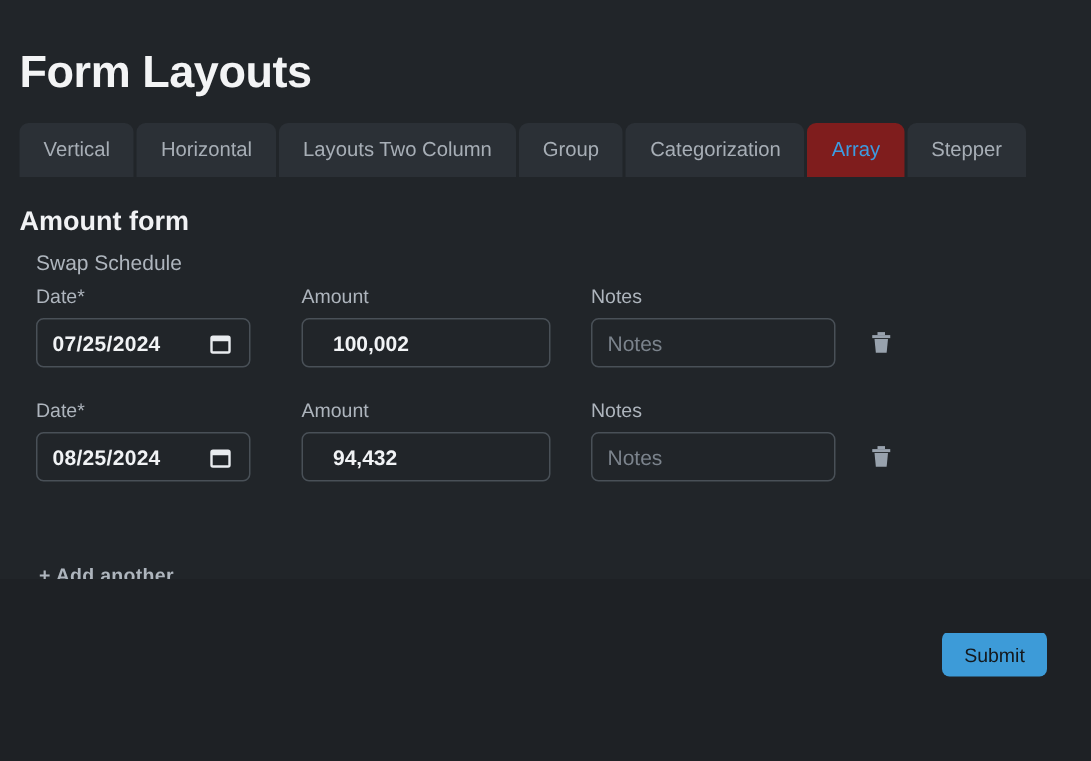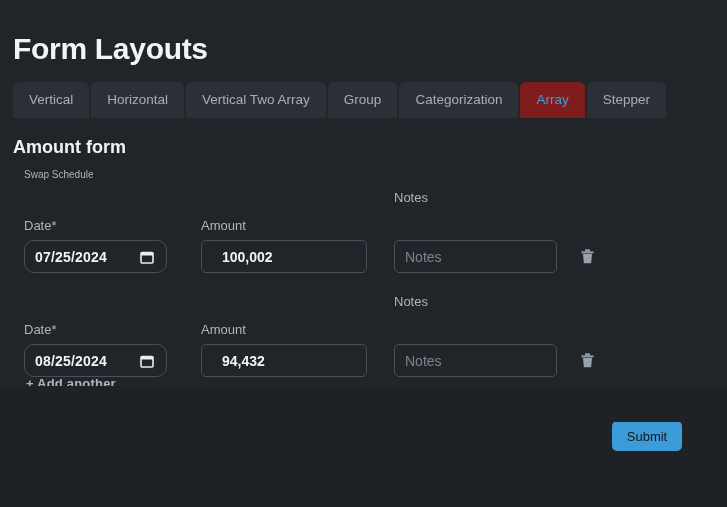--- a/index.html
+++ b/index.html
@@ -77,21 +77,21 @@
     top: 120px;
     font-size: 18px;
     font-weight: bold;
     color: #f1f2f4;
     line-height: 24px;
   }
   .group-label {
     position: absolute;
     left: 24px;
     top: 167px;
-    font-size: 10px;
+    font-size: 14px;
     color: #aeb5bd;
     line-height: 16px;
   }
 
   .rows {
     position: absolute;
     left: 24px;
     top: 190px;
     width: 690px;
   }
@@ -100,21 +100,21 @@
     align-items: flex-end;
     gap: 0;
     margin-bottom: 21px;
   }
   .field {
     display: flex;
     flex-direction: column;
   }
   .field-date  { width: 143px; margin-right: 34px; }
   .field-amount{ width: 166px; margin-right: 27px; }
-  .field-notes { width: 163px; margin-right: 17px; gap: 28px; }
+  .field-notes { width: 163px; margin-right: 17px; }
 
   .field-label {
     font-size: 13px;
     color: #aeb5bd;
     line-height: 16px;
     margin-bottom: 6px;
   }
   .input {
     height: 33px;
     background: #212529;
@@ -127,21 +127,20 @@
     outline: none;
     width: 100%;
     display: flex;
     align-items: center;
   }
   .input.placeholder { color: #7b838c; }
   .date-input {
     justify-content: space-between;
     font-weight: bold;
     letter-spacing: 0.2px;
-    border-radius: 10px;
   }
   .date-value { font-size: 14px; color: #f1f3f5; font-weight: bold; }
   .cal-icon {
     width: 14px;
     height: 14px;
     flex: 0 0 auto;
     margin-right: 2px;
   }
   .amount-value { font-weight: bold; padding-left: 20px; }
 
@@ -166,21 +165,21 @@
     font-weight: bold;
     color: #aeb5bd;
     cursor: pointer;
     user-select: none;
     line-height: 17px;
     letter-spacing: 0.2px;
   }
 
   .submit-btn {
     position: absolute;
-    left: 612px;
+    left: 628px;
     top: 421px;
     width: 70px;
     height: 30px;
     background: #3d9bd8;
     border: none;
     border-radius: 5px;
     color: #14181c;
     font-family: "Liberation Sans", sans-serif;
     font-size: 13px;
     cursor: pointer;
@@ -195,21 +194,21 @@
   <h1 class="page-title">Form Layouts</h1>
 
   <div class="tabbar">
     <div class="tab">
         <span>Vertical</span>
       </div>
     <div class="tab">
         <span>Horizontal</span>
       </div>
     <div class="tab">
-        <span>Vertical Two Array</span>
+        <span>Layouts Two Column</span>
       </div>
     <div class="tab">
         <span>Group</span>
       </div>
     <div class="tab">
         <span>Categorization</span>
       </div>
     <div class="tab active">
         <span>Array</span>
       </div>

